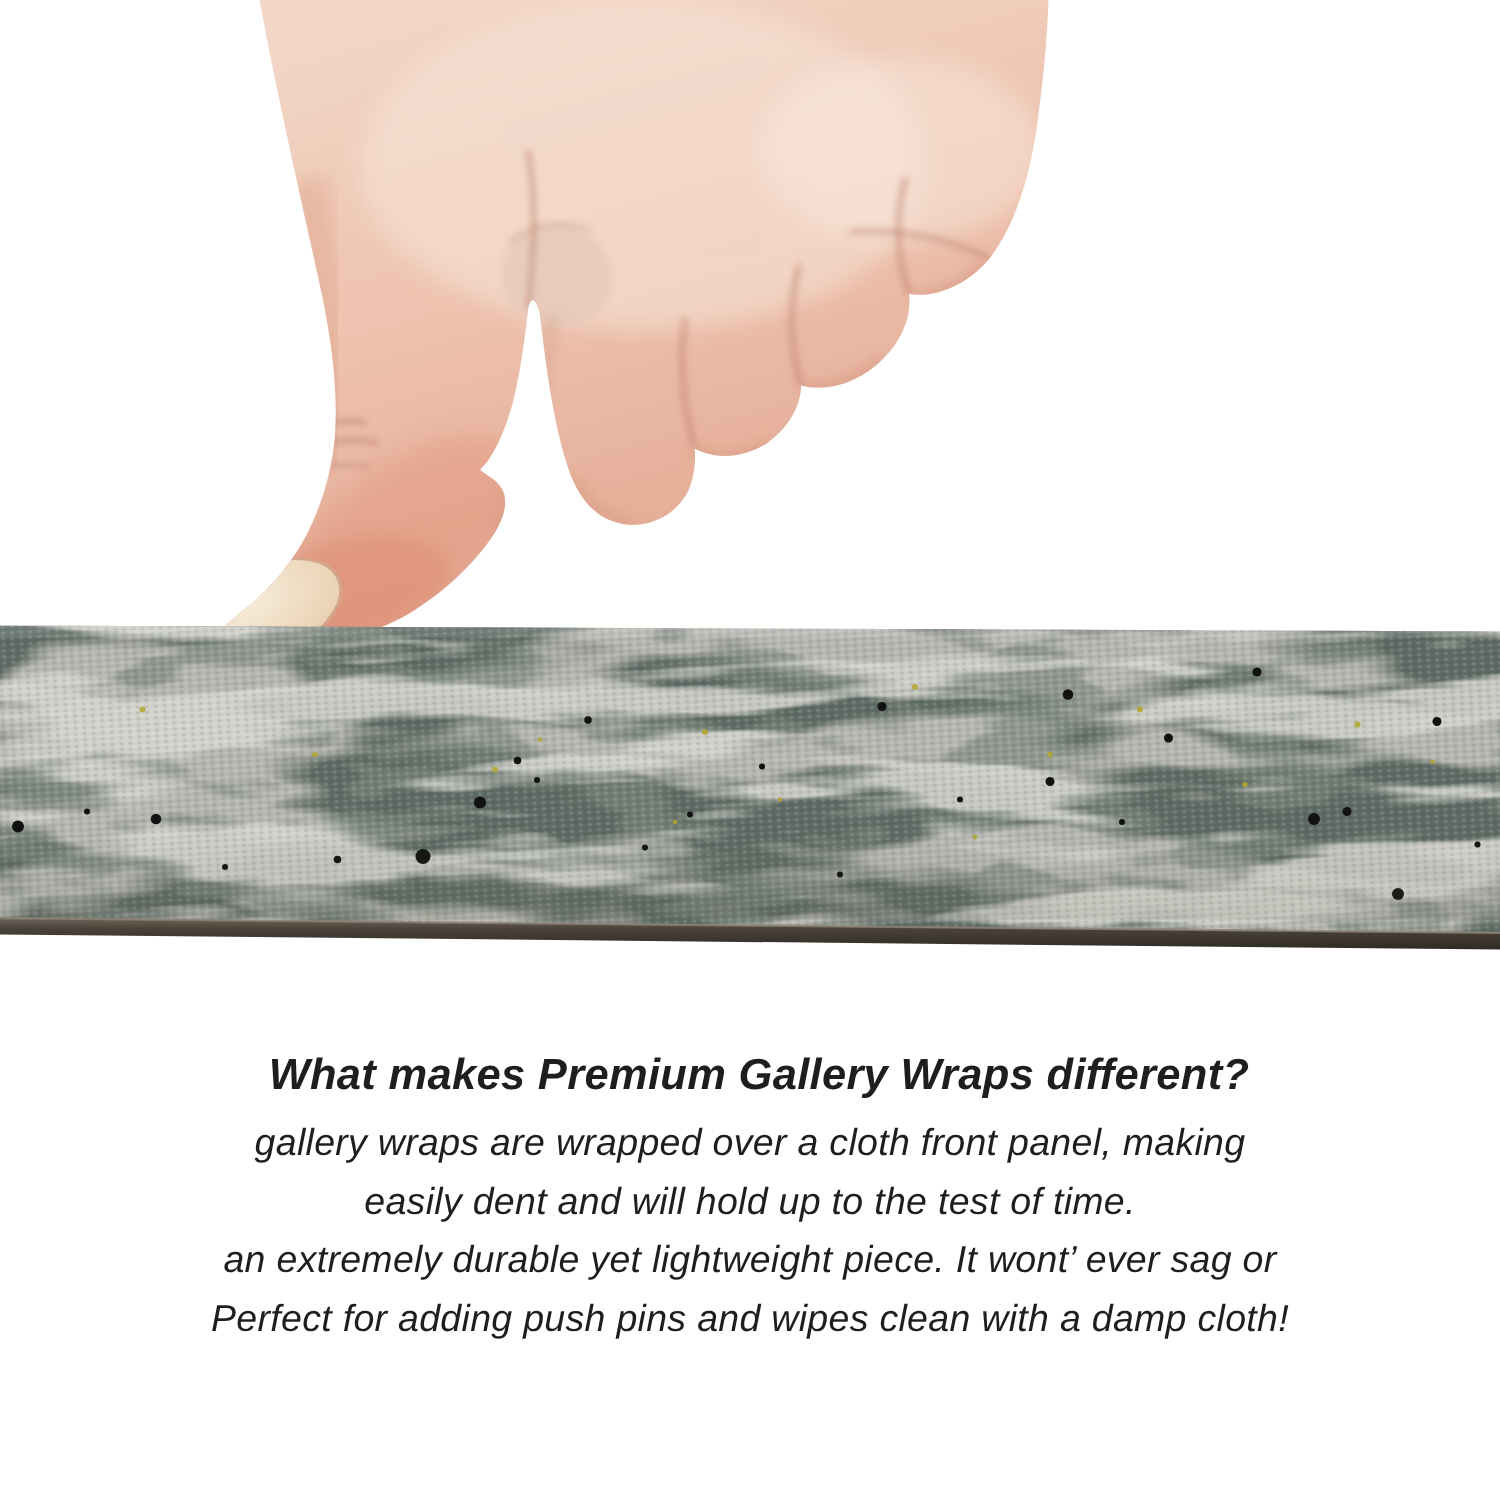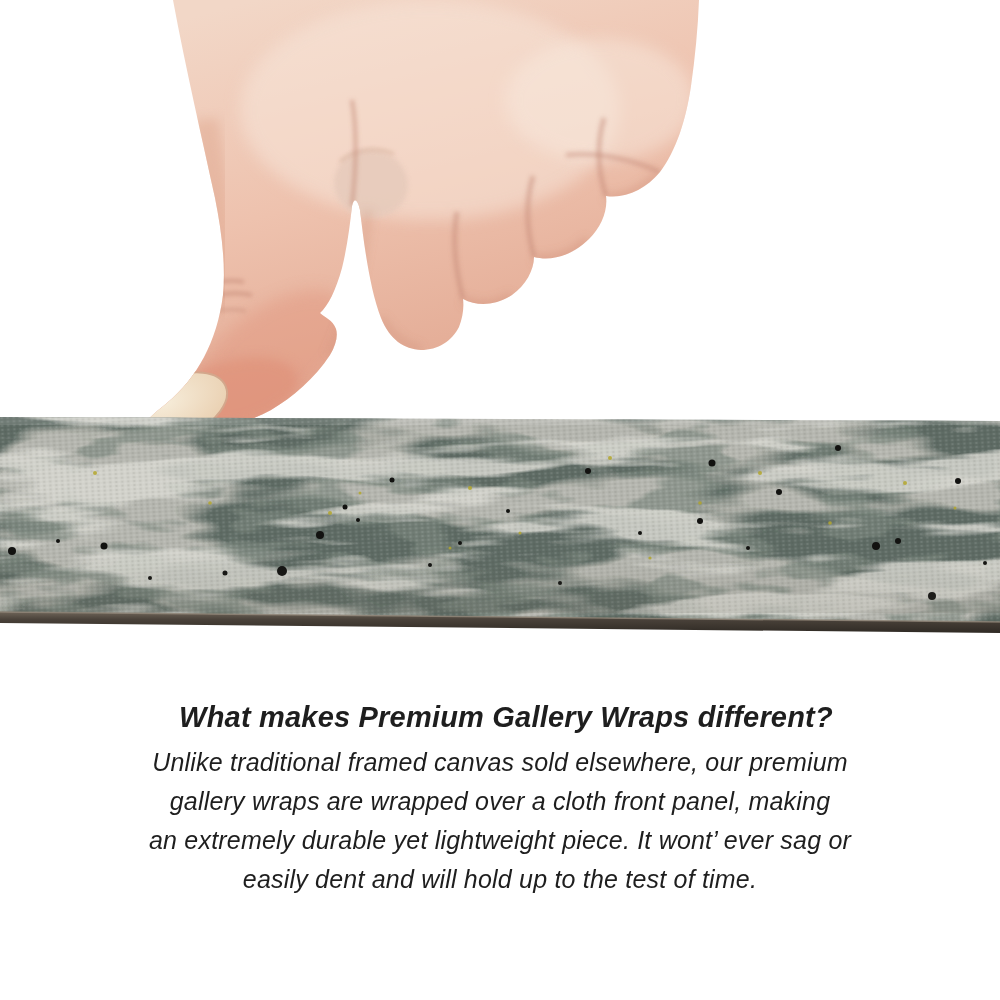--- a/index.html
+++ b/index.html
@@ -215,19 +215,19 @@
         <rect x="0" y="4" width="1000" height="8" fill="#ffffff" opacity="0.12"></rect>
       </g>
 
       <path d="M0,199 L1000,209 L1000,220 L0,210 Z" fill="url(#edgeGrad)"></path>
       <path d="M0,199 L1000,209" stroke="#8d8274" stroke-width="1.5" opacity="0.8" fill="none"></path>
     </svg>
   </div>
 
   <div class="info">
     <div class="info-title">What makes Premium Gallery Wraps different?</div>
-    <div class="info-line">Unlike traditional framed canvas sold elsewhere, our premium</div>
     <div class="info-line">gallery wraps are wrapped over a cloth front panel, making</div>
+    <div class="info-line">easily dent and will hold up to the test of time.</div>
     <div class="info-line">an extremely durable yet lightweight piece. It wont’ ever sag or</div>
-    <div class="info-line">easily dent and will hold up to the test of time.</div>
+    <div class="info-line">Perfect for adding push pins and wipes clean with a damp cloth!</div>
   </div>
 
 </div>
 
 </body></html>

